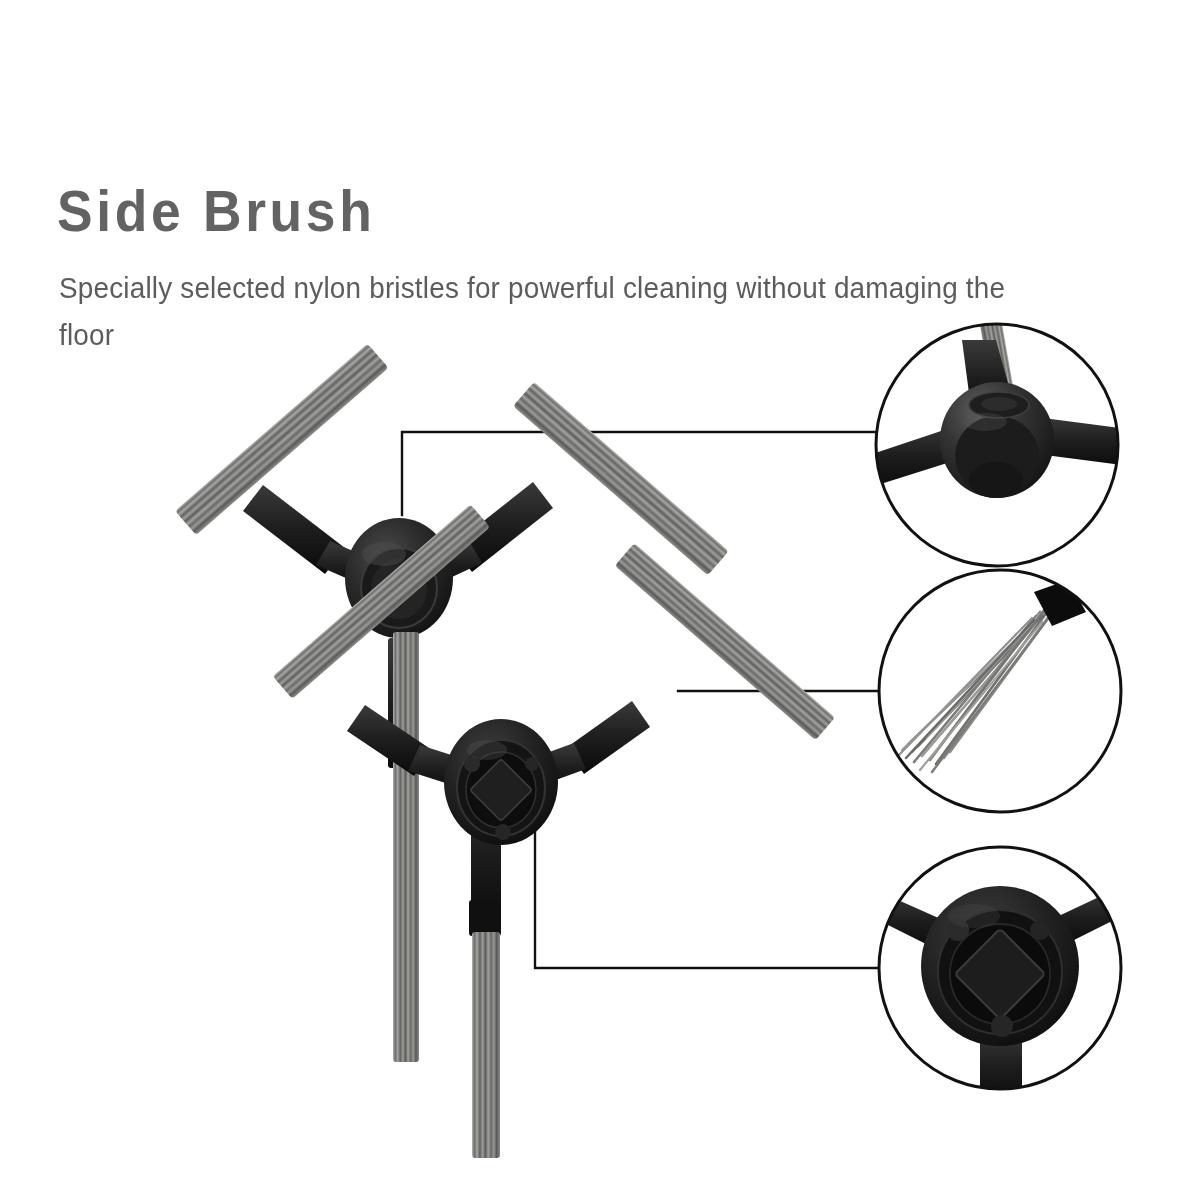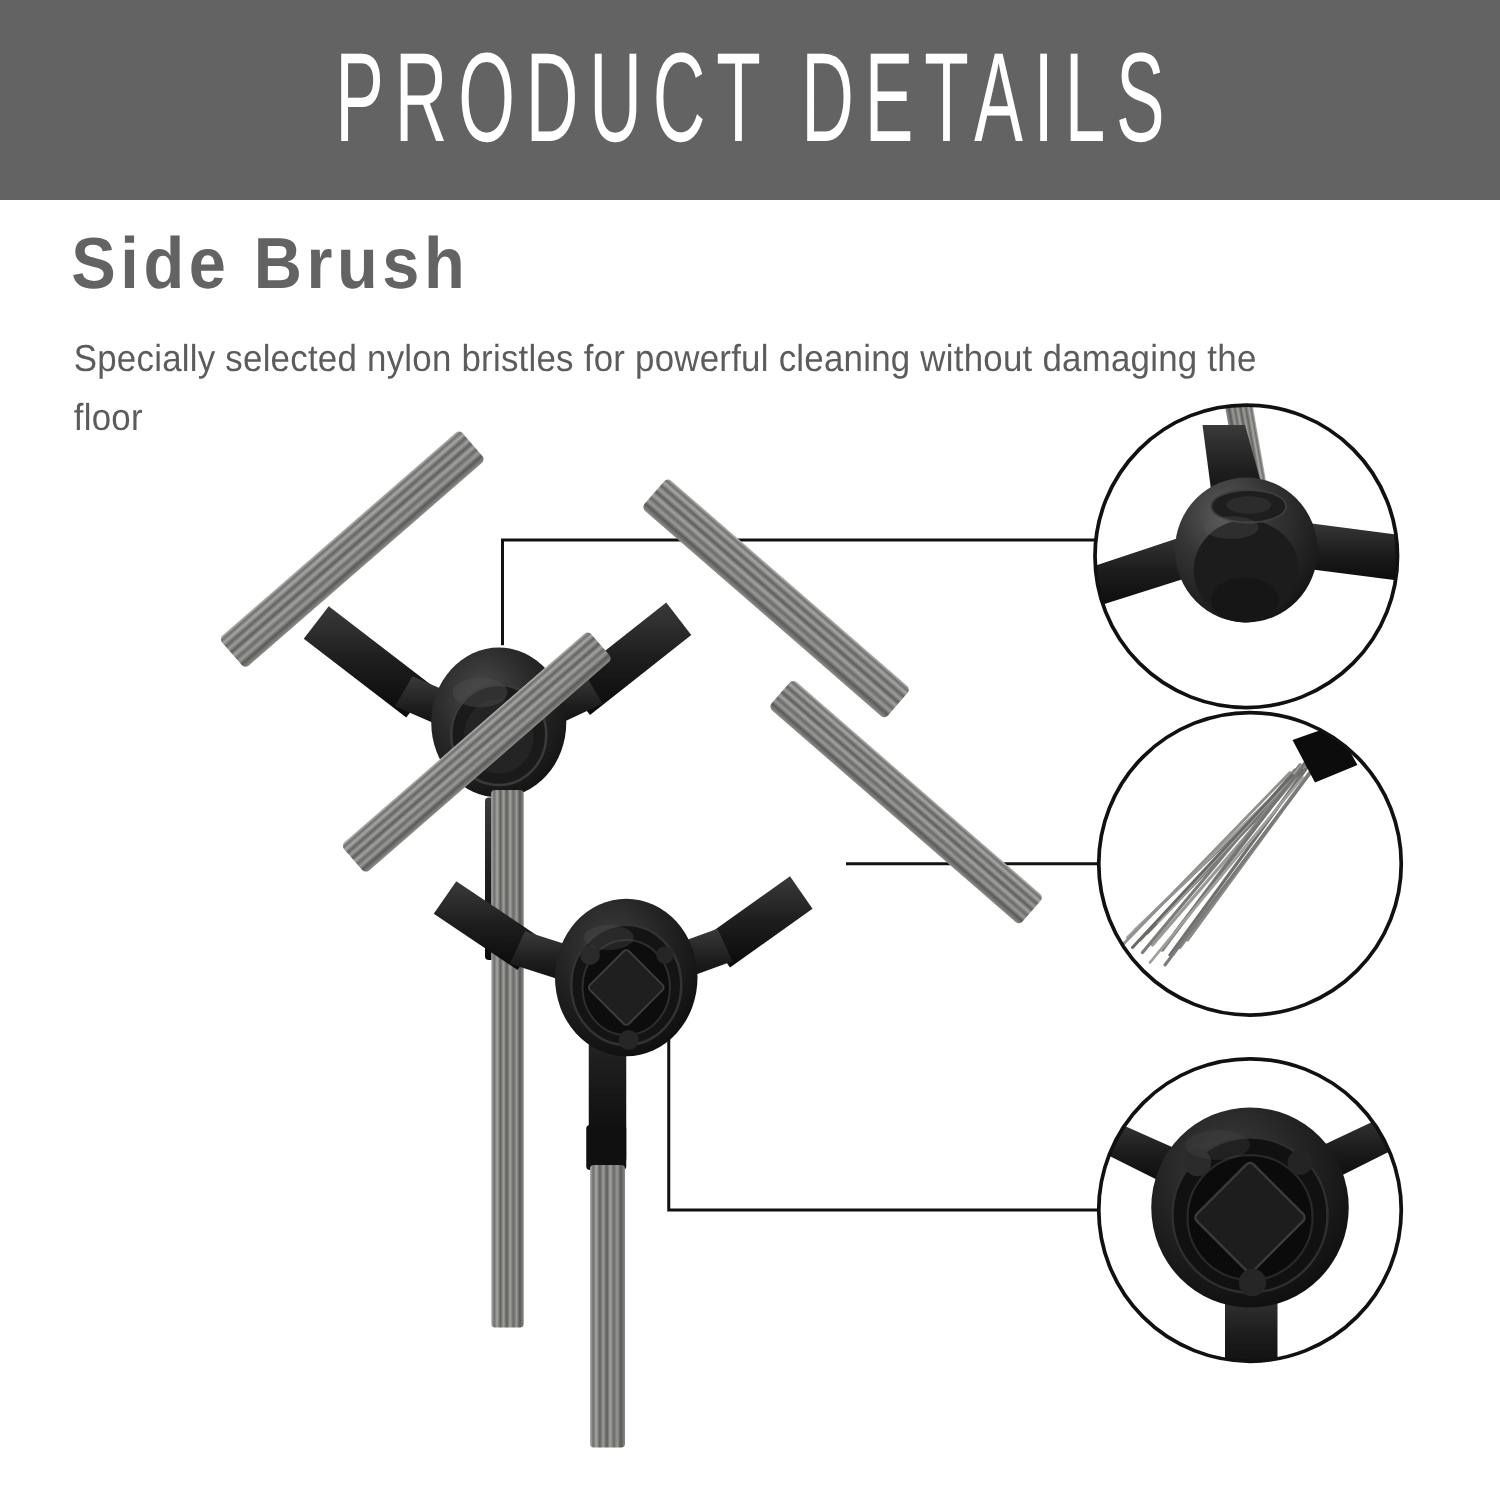--- a/index.html
+++ b/index.html
@@ -87,23 +87,20 @@
   }
   .stage svg {
     display: block;
   }
 </style>
 </head>
 <body>
 
 <div id="page">
 
-  <div class="header-bar">
-    <div class="header-title">PRODUCT DETAILS</div>
-  </div>
 
   <div class="section-title">Side Brush</div>
   <div class="section-desc">Specially selected nylon bristles for powerful cleaning without damaging the floor</div>
 
   <div class="stage">
     <svg width="1200" height="1040" viewBox="0 0 1200 1040">
       <defs>
 
         <linearGradient id="bristleGrad" x1="0" y1="0" x2="0" y2="1">
           <stop offset="0%" stop-color="#b9b9b6"></stop>

